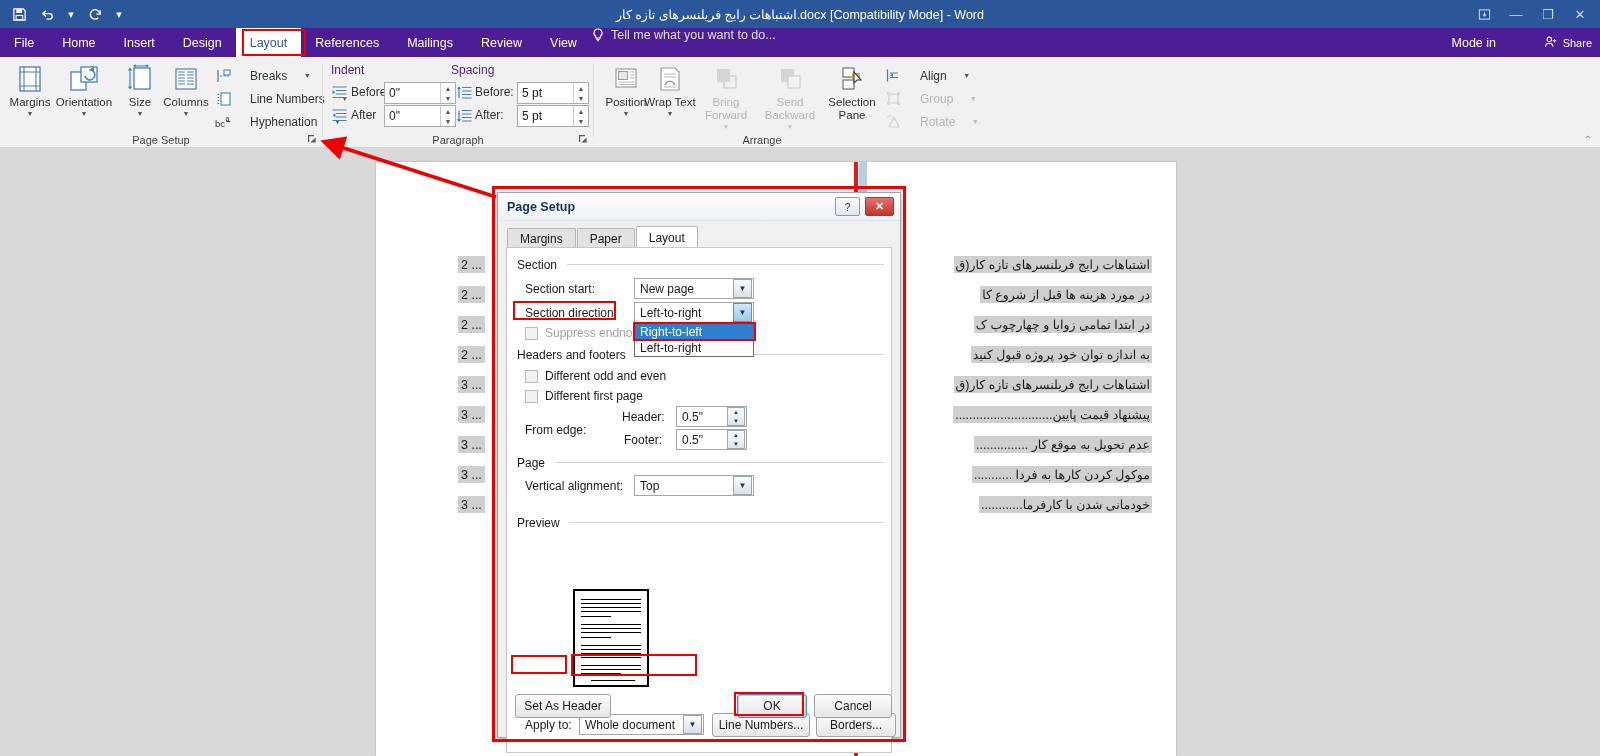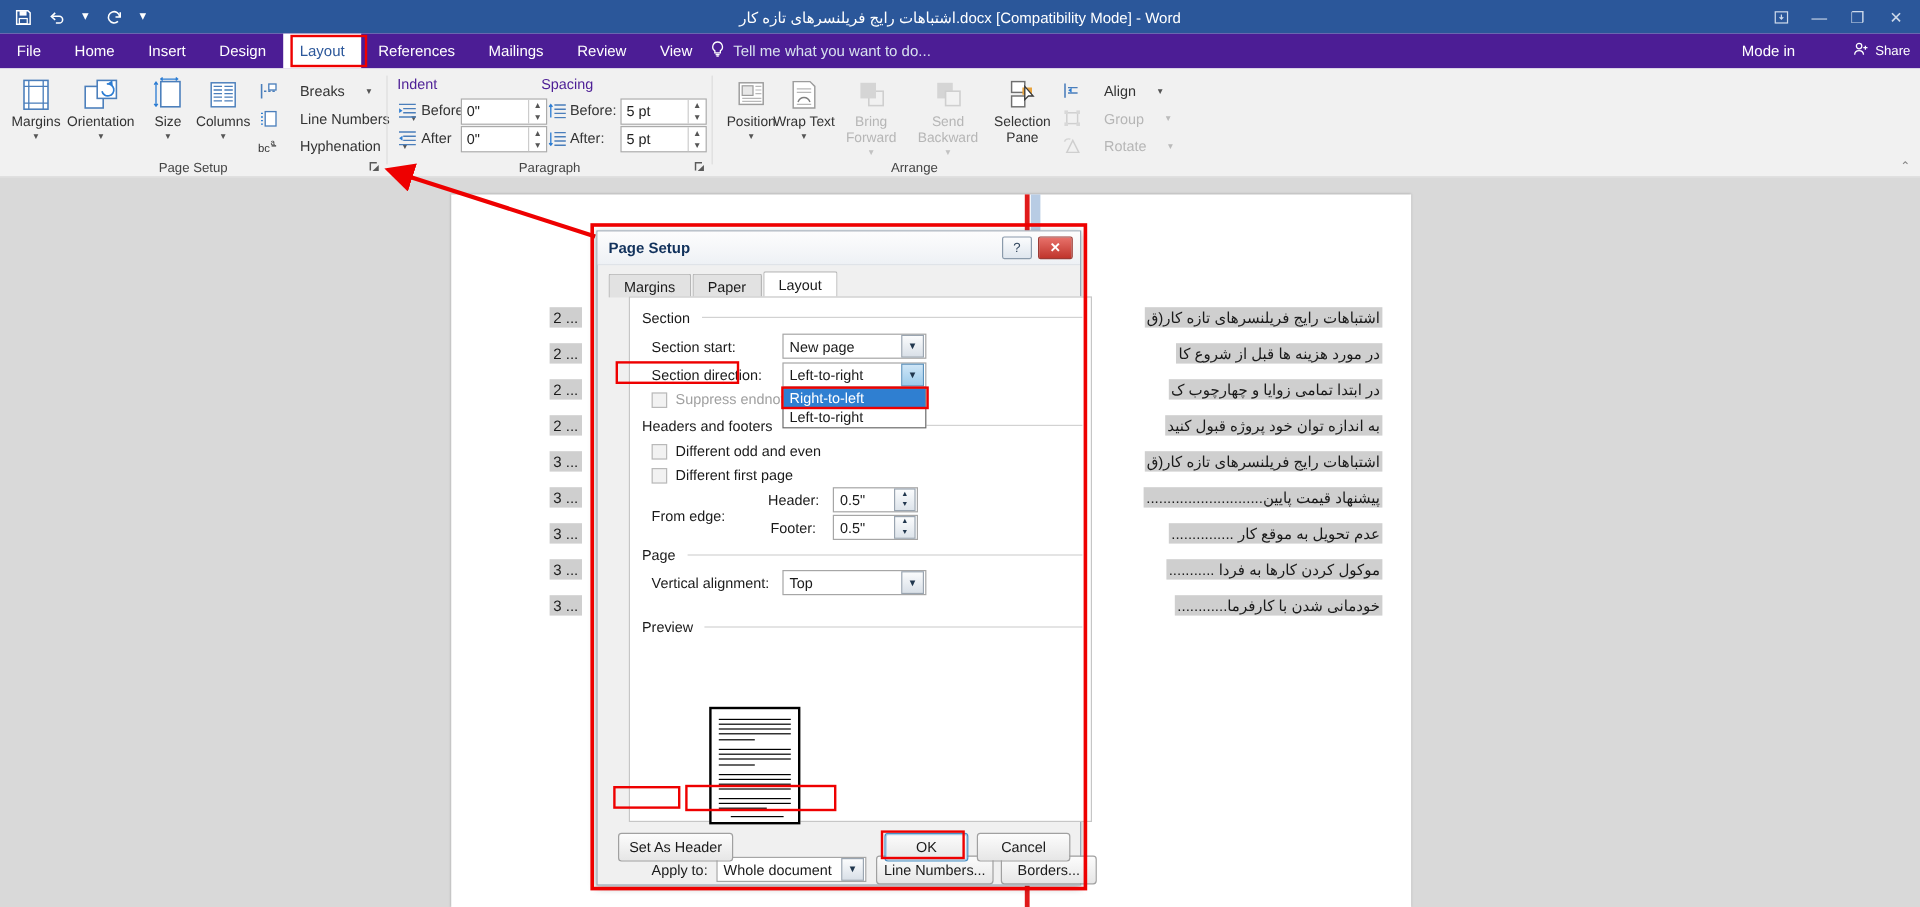--- a/index.html
+++ b/index.html
@@ -43,21 +43,21 @@
   .tab {
     padding:0 14px; height:29px; display:flex; align-items:center;
     color:#ffffff; font-size:12.5px; white-space:nowrap;
   }
   .tab.active { background:#ffffff; color:#2b579a; }
   .tab-highlight {
     position:absolute; left:242px; top:29px; width:64px; height:27px;
     border:2px solid #ee0000; pointer-events:none;
   }
   .tellme {
-    position:absolute; left:592px; top:0; height:29px; display:flex; align-items:center; gap:7px;
+    position:absolute; left:592px; top:0; height:29px; display:flex; align-items:flex-start; gap:7px;
     color:#d8e1ef; font-size:12.5px;
   }
   .bulb { font-size:13px; color:#ffffff; }
   .signin {
     position:absolute; right:104px; top:0; height:29px; display:flex; align-items:center;
     color:#ffffff; font-size:12.5px;
   }
   .share {
     position:absolute; right:8px; top:0; height:29px; display:flex; align-items:center; gap:5px;
     color:#ffffff; font-size:11px;
@@ -175,21 +175,21 @@
   }
 
   .dlg-tabs { position:absolute; left:9px; top:33px; height:22px; display:flex; align-items:flex-end; }
   .dlg-tab {
     height:20px; padding:0 12px; font-size:12px; color:#1a1a1a;
     background:#e2e2e2; border:1px solid #b6b6b6; border-bottom:none;
     display:flex; align-items:center; border-radius:2px 2px 0 0; margin-right:1px;
   }
   .dlg-tab.active { background:#ffffff; height:22px; font-weight:normal; border-color:#b6b6b6; }
   .dlg-body {
-    position:absolute; left:26px; top:54px; width:386px; height:438px;
+    position:absolute; left:8px; top:54px; width:386px; height:506px;
     background:#ffffff; border:1px solid #c6c6c6;
   }
 
   .sect-title { position:absolute; font-size:12px; color:#1a1a1a; background:#ffffff; padding-right:5px; }
   .sect-rule { position:absolute; height:1px; background:#d2d2d2; }
 
   .lbl { position:absolute; font-size:12px; color:#1a1a1a; white-space:nowrap; }
 
   .combo {
     position:absolute; height:21px; border:1px solid #a6a6a6; background:#ffffff;

